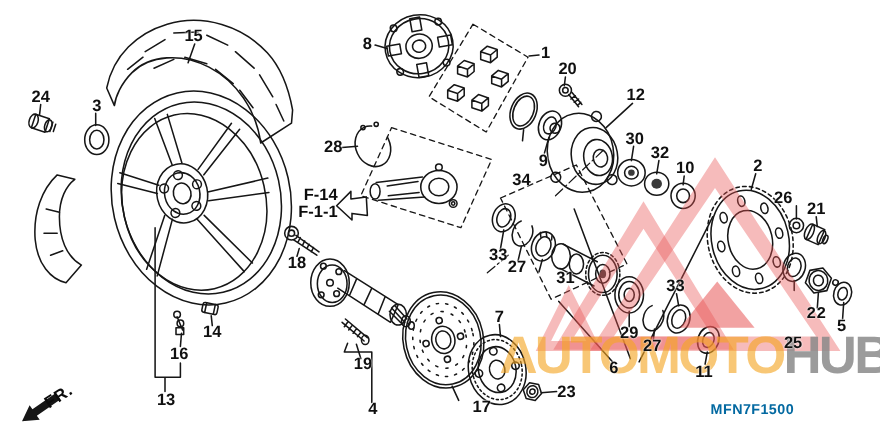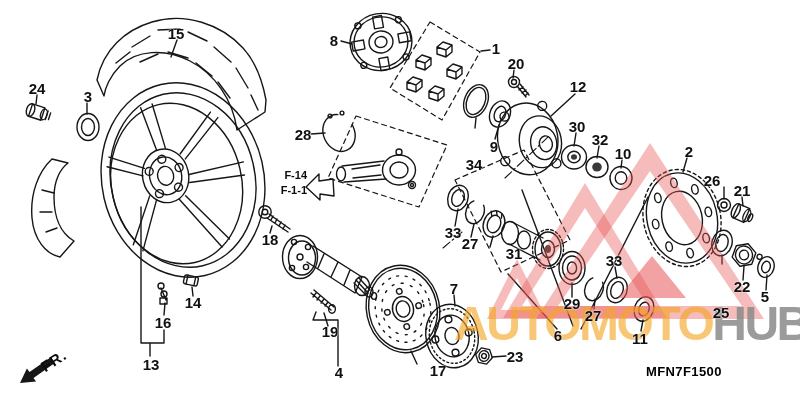--- a/index.html
+++ b/index.html
@@ -13,26 +13,26 @@
   .la .solid{fill:#161616;stroke:none;}
   .la .darkfill{fill:#3a3a3a;stroke:none;}
   .wm-tri path{fill:var(--wm-red,#E85555);fill-opacity:.40;stroke:none;}
   .wm-tri path.solidtri{fill-opacity:.55;}
   .wm-text{position:absolute;left:454px;top:300px;line-height:1;white-space:nowrap;
            font-weight:800;font-size:48px;letter-spacing:-2.5px;user-select:none;}
   .wm-left{color:var(--wm-orange,#F5A623);opacity:.62;}
   .wm-right{color:var(--wm-gray,#8A8A8A);opacity:.85;}
   .plabel{position:absolute;transform:translate(-50%,-50%);font-size:15px;font-weight:700;
           color:#101010;text-shadow:0 0 2px #fff,0 0 1px #fff;}
-  .ref{position:absolute;right:493px;font-size:11px;font-weight:800;color:#0c0c0c;text-align:right;}
+  .ref{position:absolute;right:493px;font-size:15px;font-weight:800;color:#0c0c0c;text-align:right;}
   .f14{top:169px;}
   .f141{top:184px;}
   .fr-label{position:absolute;left:40px;top:352px;font-size:15px;font-weight:800;color:#0c0c0c;
             transform:rotate(-33deg);letter-spacing:1px;}
-  .code{position:absolute;left:646px;top:364px;font-size:13px;font-weight:600;color:#000000;
+  .code{position:absolute;left:646px;top:364px;font-size:13px;font-weight:600;color:#0369a1;
         letter-spacing:.4px;}
 </style>
 </head>
 <body>
 
 <div class="stage">
 
   <svg class="la" width="800" height="400" viewBox="0 0 800 400">
 
     <g>
@@ -350,21 +350,21 @@
       <span class="plabel" style="left: 270px; top: 239px;">18</span>
       <span class="plabel" style="left: 453px; top: 232px;">33</span>
       <span class="plabel" style="left: 470px; top: 243px;">27</span>
       <span class="plabel" style="left: 514px; top: 253px;">31</span>
       <span class="plabel" style="left: 572px; top: 303px;">29</span>
       <span class="plabel" style="left: 593px; top: 315px;">27</span>
       <span class="plabel" style="left: 614px; top: 260px;">33</span>
       <span class="plabel" style="left: 558px; top: 335px;">6</span>
       <span class="plabel" style="left: 640px; top: 338px;">11</span>
       <span class="plabel" style="left: 721px; top: 271px; margin-top: 41px;">25</span>
-      <span class="plabel" style="left: 742px; top: 286px;">22</span>
+      <span class="plabel" style="left: 742px; top: 286px; font-family: Liberation Mono, monospace;">22</span>
       <span class="plabel" style="left: 765px; top: 296px;">5</span>
       <span class="plabel" style="left: 163px; top: 322px;">16</span>
       <span class="plabel" style="left: 193px; top: 302px;">14</span>
       <span class="plabel" style="left: 151px; top: 364px;">13</span>
       <span class="plabel" style="left: 330px; top: 331px;">19</span>
       <span class="plabel" style="left: 339px; top: 372px;">4</span>
       <span class="plabel" style="left: 418px; top: 370px; margin-left: 20px;">17</span>
       <span class="plabel" style="left: 454px; top: 288px;">7</span>
       <span class="plabel" style="left: 515px; top: 356px;">23</span>
     </div>

